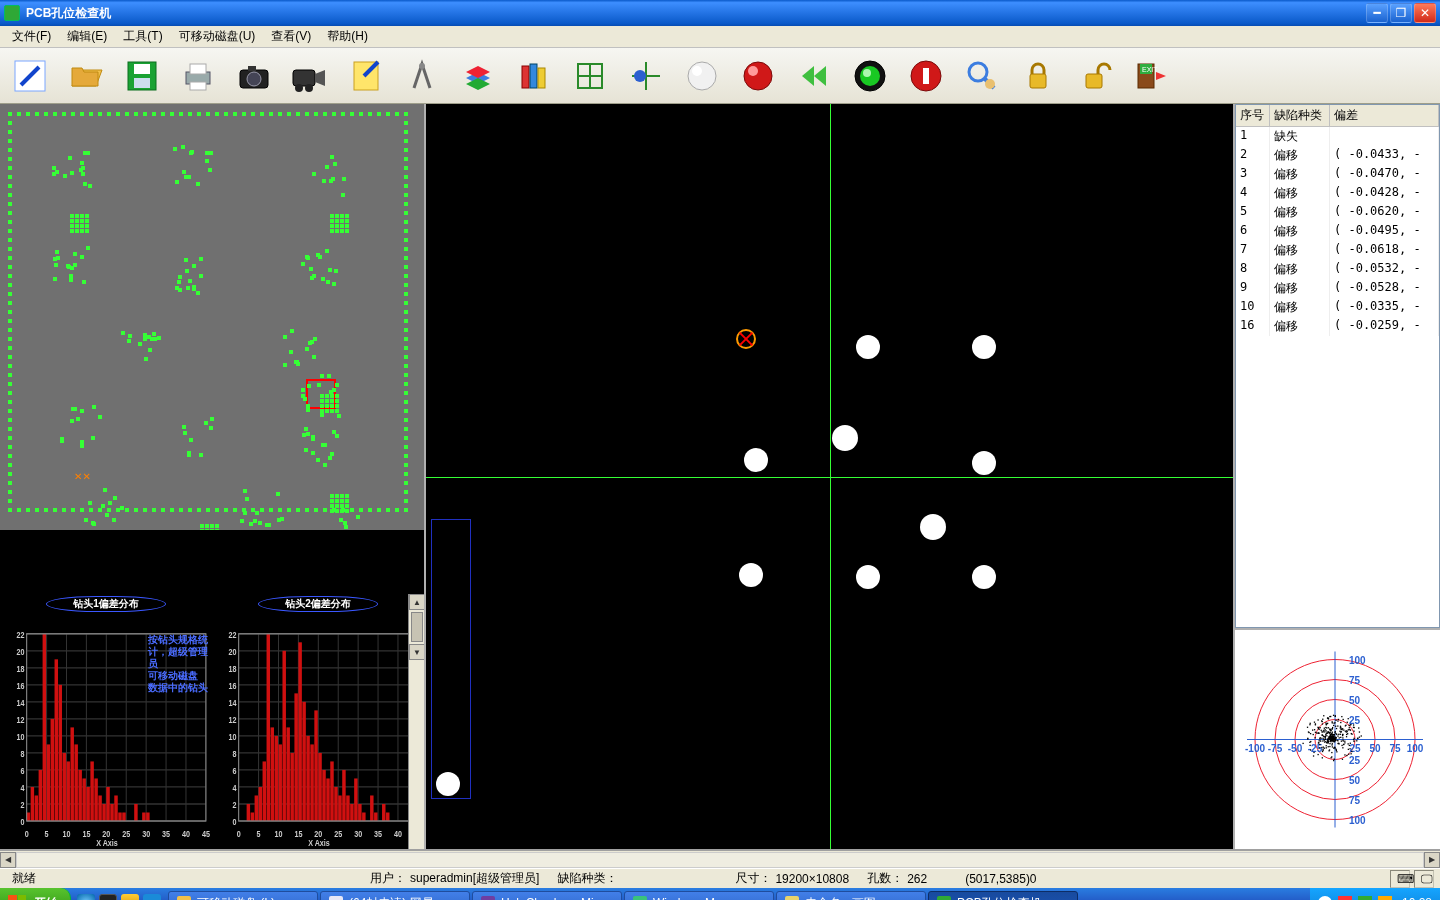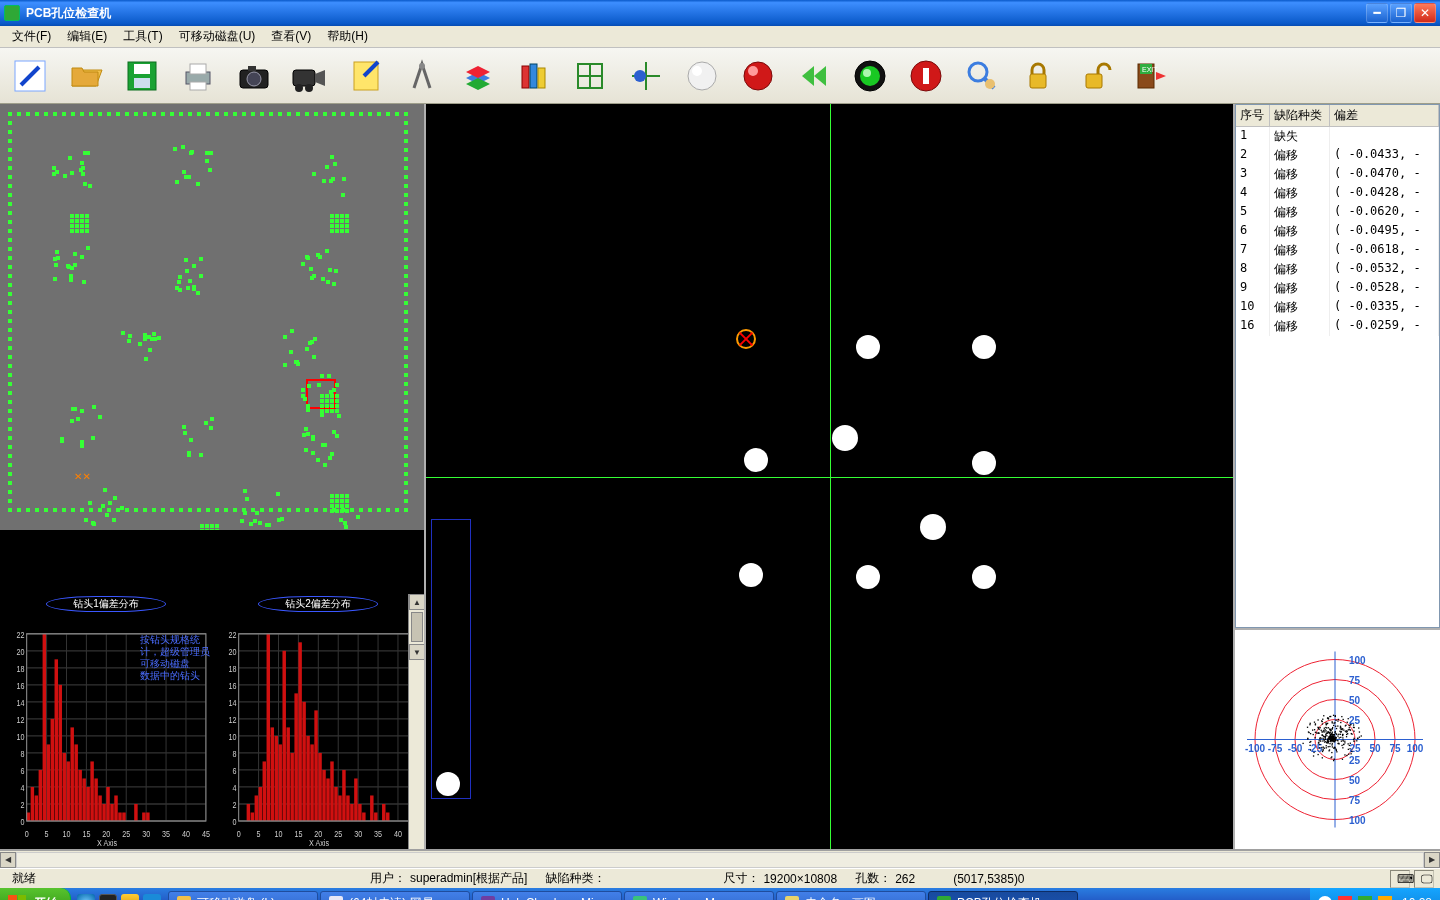--- a/index.html
+++ b/index.html
@@ -29,21 +29,21 @@
 .pcb-overview .dot { position: absolute; width: 4px; height: 4px; background: #35ff35; }
 .pcb-overview .sel-rect { position: absolute; left: 306px; top: 275px; width: 30px; height: 30px; border: 2px solid red; }
 .drill-mark{ position:absolute; left:74px; top:367px; color:#ff8000; font-size:10px; }
 
 .left-black-strip{ flex:0 0 60px; background:#000; }
 
 .hist-area { flex: 1; background: #000; position: relative; display:flex; overflow:hidden; }
 .hist-area .scroll { position:absolute; right:0; top:0; bottom:0; width:16px; background:#ece9d8; border-left:1px solid #888; }
 .hist-area .scroll .sbtn{ width:16px; height:16px; background:#dad6c6; border:1px solid #888; display:flex; align-items:center; justify-content:center; font-size:8px; color:#333;}
 .hist-area .scroll .thumb{ margin:2px; width:12px; height:30px; background:#c7c3b3; border:1px solid #888;}
-.hist-chart { flex:1; padding:6px 2px 2px 4px; position:relative; }
+.hist-chart { flex:1; padding:6px 2px 2px 4px; position:relative;font-weight:bold; }
 .hist-chart .title-ell { position:absolute; top:2px; left:50%; transform:translateX(-50%); width:120px; height:16px; border:1px solid #3a57ff; border-radius:50%/60%; color:#fff; font-size:10px; display:flex; align-items:center; justify-content:center; }
 .hist-chart svg { width:100%; height:100%; }
 .hist-note{ position:absolute; color:#4a6cff; font-size:10px; line-height:12px; background:transparent; }
 
 .center-col { flex: 1; background: #000; position: relative; border-right:2px solid #b0b0b0;}
 .center-col .crosshair-v { position: absolute; top:0; bottom:0; width:1px; background:#35ff35; left:50%; }
 .center-col .crosshair-h { position: absolute; left:0; right:0; height:1px; background:#35ff35; top:50%; }
 .center-col .hole { position:absolute; border-radius:50%; background:#fff;}
 .center-col .hole-bad { position:absolute; width:20px; height:20px; border-radius:50%; border:2px solid #ff9a00; display:flex; align-items:center; justify-content:center;}
 .center-col .hole-bad::before,.center-col .hole-bad::after{ content:""; position:absolute; width:18px; height:2px; background:#ff0000;}
@@ -690,21 +690,21 @@
         <div class="dot" style="left: 205px; top: 425px;"></div>
         <div class="dot" style="left: 210px; top: 420px;"></div>
         <div class="dot" style="left: 210px; top: 425px;"></div>
         <div class="dot" style="left: 215px; top: 420px;"></div>
         <div class="dot" style="left: 215px; top: 425px;"></div>
       </div>
     <div class="left-black-strip"></div>
     <div class="hist-area">
       <div class="hist-chart">
         <div class="title-ell">钻头1偏差分布</div>
-        <div class="hist-note" style="left:140px; top:40px;">
+        <div class="hist-note" style="left:148px; top:40px;">
           <div>按钻头规格统</div>
           <div>计，超级管理员</div>
           <div>可移动磁盘</div>
           <div>数据中的钻头</div>
         </div>
         <svg viewBox="0 0 200 190" preserveAspectRatio="none">
             <line x1="22" x2="196" y1="170" y2="170" stroke="#333"></line>
             <text x="20" y="173" text-anchor="end" font-size="7" fill="#ccc">0</text>
             <line x1="22" x2="196" y1="156.9090909090909" y2="156.9090909090909" stroke="#333"></line>
             <text x="20" y="159.9090909090909" text-anchor="end" font-size="7" fill="#ccc">2</text>
@@ -1370,21 +1370,21 @@
     <div class="sbtn">◀</div>
     <div class="track"></div>
     <div class="sbtn">▶</div>
   </div>
 </div>
 
 <div class="statusbar">
   <span class="cell" style="border:none">就绪</span>
   <span style="flex:0 0 320px"></span>
   <span>用户：</span>
-  <span>superadmin[根据产品]</span>
+  <span>superadmin[超级管理员]</span>
   <span style="width:10px"></span>
   <span>缺陷种类：</span>
   <span style="flex:0 0 110px"></span>
   <span>尺寸：</span>
   <span>19200×10808</span>
   <span style="width:10px"></span>
   <span>孔数：</span>
   <span>262</span>
   <span style="width:30px"></span>
   <span>(5017,5385)0</span>

